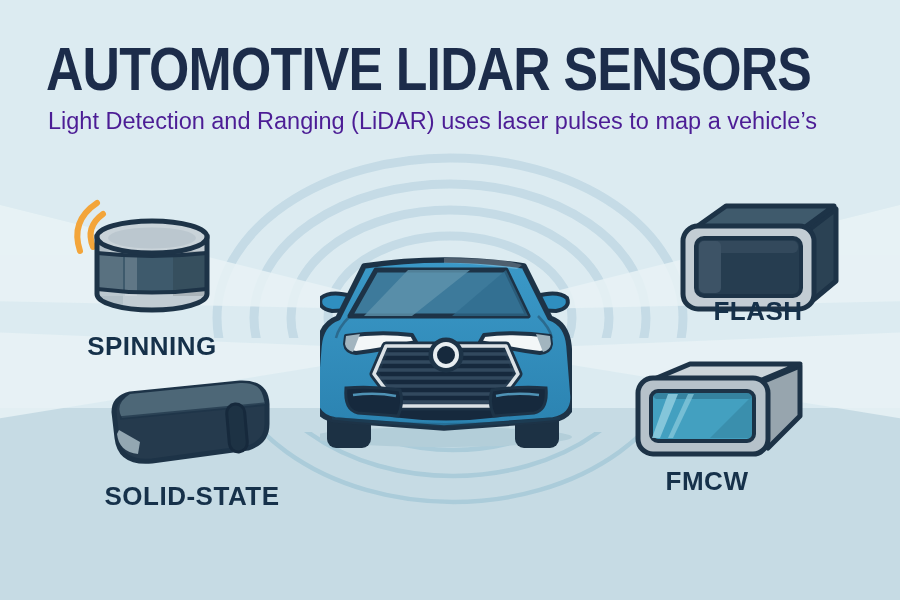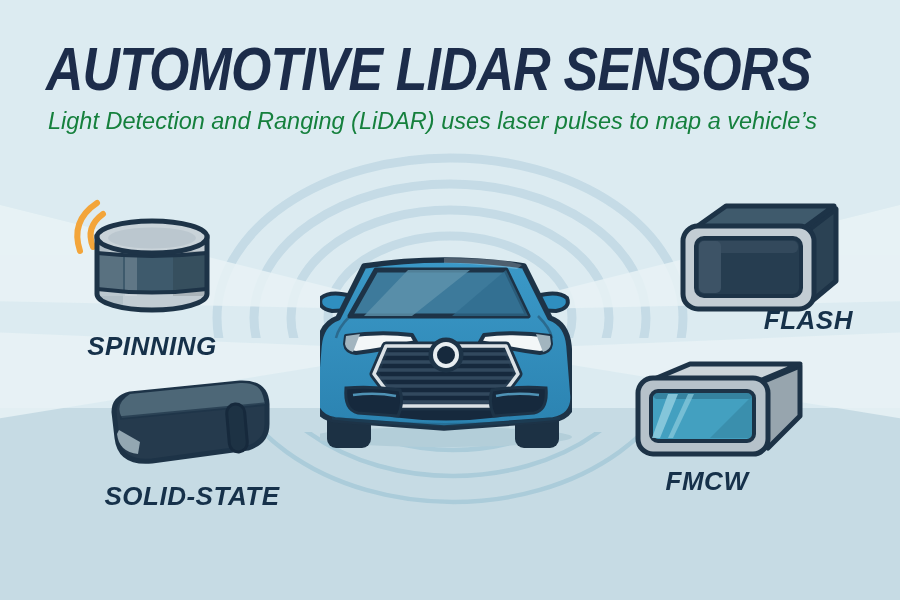--- a/index.html
+++ b/index.html
@@ -1,42 +1,42 @@
 <!DOCTYPE html>
 <html><head>
 <meta charset="utf-8">
 <style>
   html,body{margin:0;padding:0;background:#dcebf1;}
   .canvas{
     position:relative;width:900px;height:600px;overflow:hidden;
-    background:#dcebf1;font-family:"Liberation Sans",sans-serif;font-style:italic;
+    background:#dcebf1;font-family:"Liberation Sans",sans-serif;
   }
   .bg-bottom{position:absolute;left:0;top:408px;width:900px;height:192px;background:#c6dbe4;}
   svg{position:absolute;display:block;}
   .waves{left:0;top:0;}
   .car-svg{left:320px;top:254px;}
   .icon-spinning{left:55px;top:193px;}
   .icon-flash{left:668px;top:196px;}
   .icon-solid{left:100px;top:374px;}
   .icon-fmcw{left:630px;top:356px;}
   .title{
     position:absolute;left:46px;top:34px;margin:0;
     font-size:61px;font-weight:bold;color:#1c2c4a;letter-spacing:-1px;
     white-space:nowrap;transform:scaleX(.85);transform-origin:left top;
   }
   .subtitle{
     position:absolute;left:48px;top:104px;margin:0;
-    font-size:23.5px;line-height:34px;color:#15803d;
+    font-size:23.5px;line-height:34px;color:#4c1d95;
   }
   .sensor-label{
     position:absolute;text-align:center;
     font-size:26px;font-weight:bold;letter-spacing:.5px;color:#16314a;
   }
   .lbl-spinning{left:57px;top:331px;width:190px;text-align:center;}
-  .lbl-flash{left:663px;top:305px;width:190px;text-align:right;}
+  .lbl-flash{left:663px;top:296px;width:190px;}
   .lbl-solid{left:97px;top:481px;width:190px;}
   .lbl-fmcw{left:612px;top:466px;width:190px;}
 </style>
 </head>
 <body>
 
 <div class="canvas">
 
   <div class="bg-bottom"></div>
 

